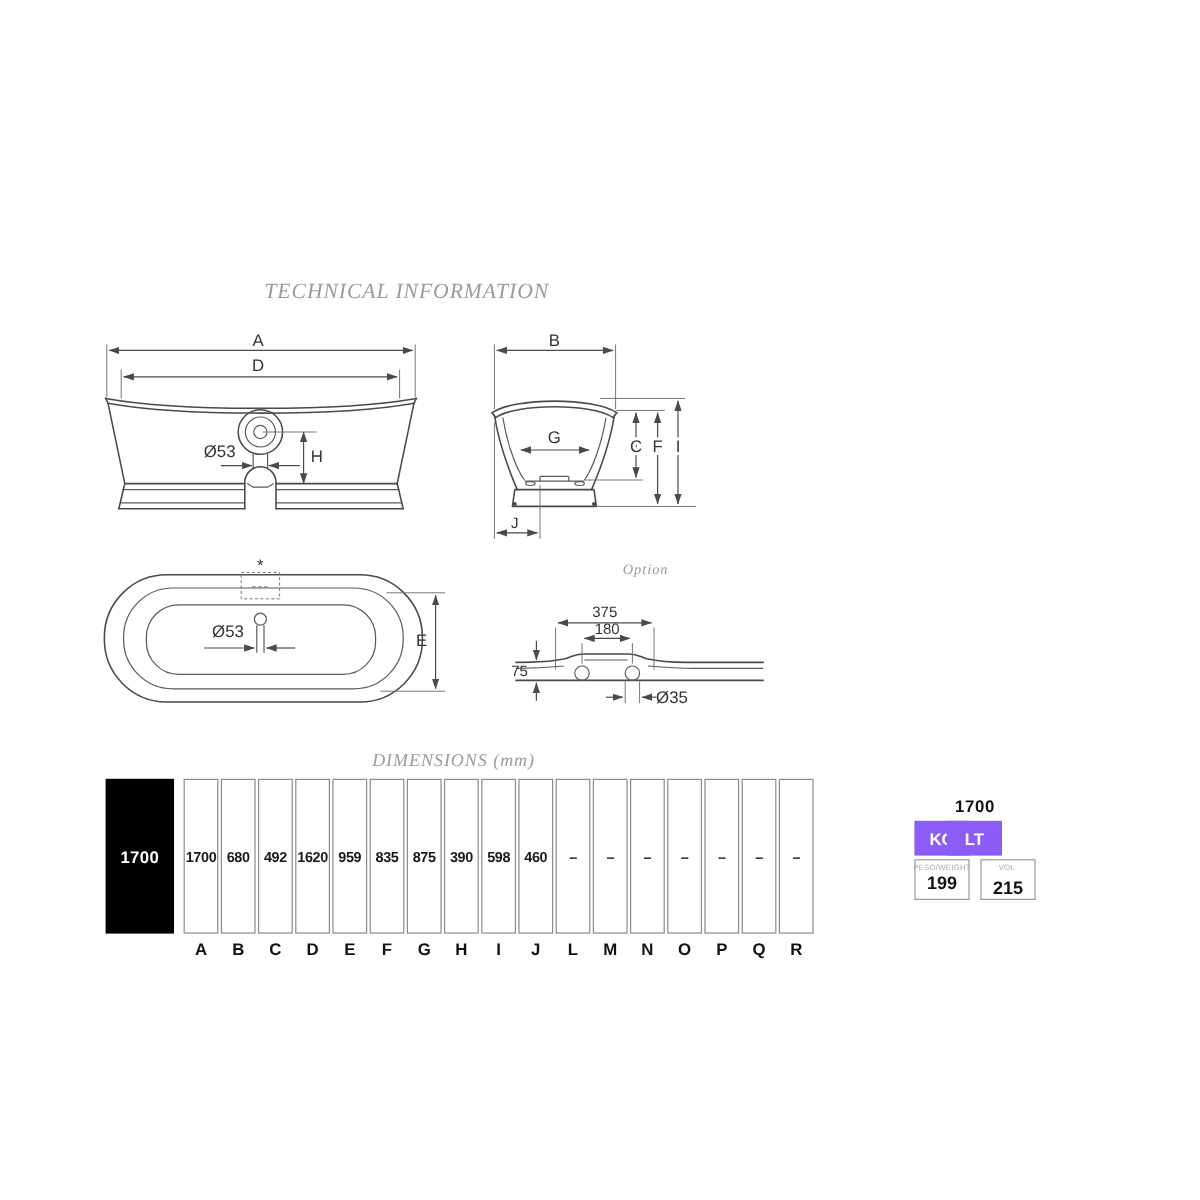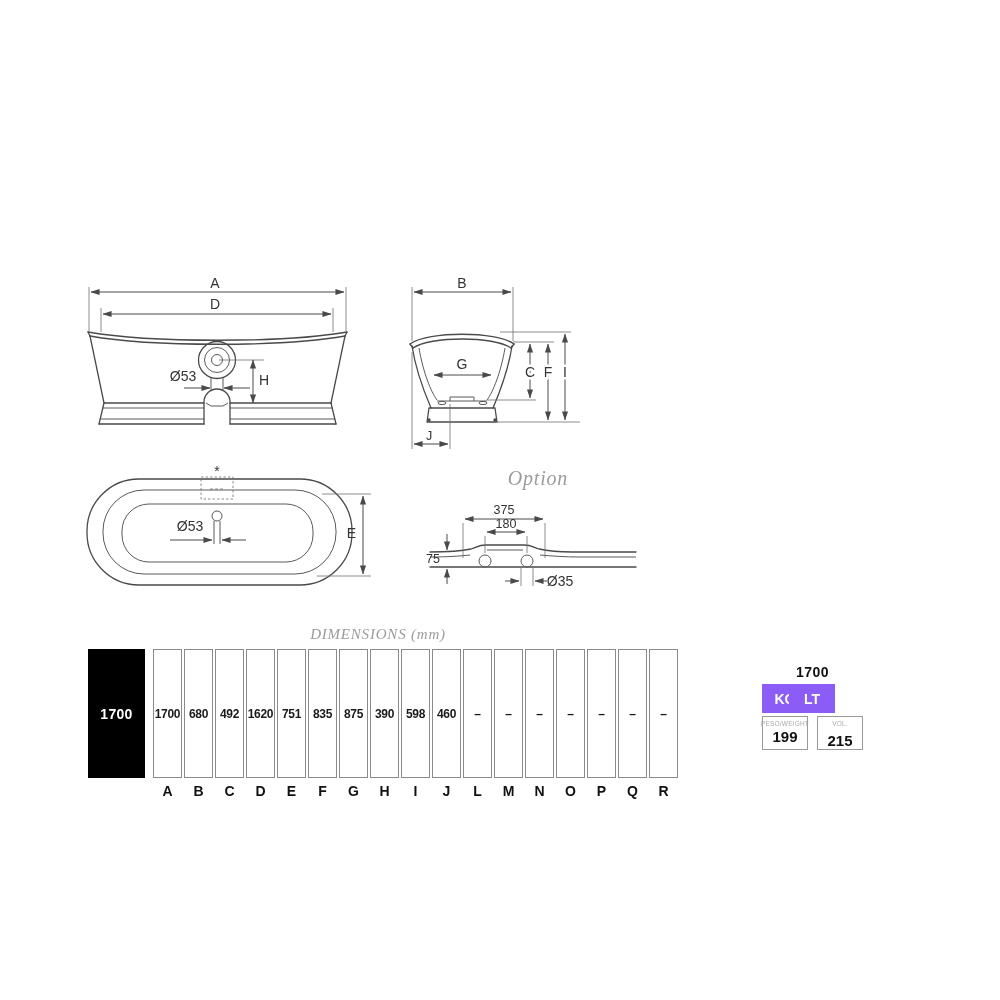--- a/index.html
+++ b/index.html
@@ -3,21 +3,21 @@
 <meta charset="utf-8">
 <style>
   * { margin:0; padding:0; box-sizing:border-box; }
   html,body { width:1000px; height:1000px; background:#ffffff; font-family:"Liberation Sans", sans-serif; }
   .page { position:relative; width:1000px; height:1000px; background:#fff; overflow:hidden; }
 
   .serif-title { position:absolute; font-family:"Liberation Serif", serif; font-style:italic;
                  color:#9b9b9b; text-align:center; letter-spacing:0.8px; }
   #main-title { left:189px; top:232px; width:300px; font-size:18px; }
   #dims-title { left:278px; top:626px; width:200px; font-size:15px; }
-  #option-title { left:488px; top:467px; width:100px; font-size:20px; }
+  #option-title { left:488px; top:467px; width:100px; font-size:12px; }
 
   svg { position:absolute; left:0; top:0; }
   .obj  { stroke:#4a4a4a; stroke-width:1.3; fill:none; stroke-linecap:round; }
   .obj2 { stroke:#5a5a5a; stroke-width:1; fill:none; }
   .dim  { stroke:#4a4a4a; stroke-width:1; fill:none; }
   .thin { stroke:#6f6f6f; stroke-width:0.8; fill:none; }
   .lbl  { font-family:"Liberation Sans", sans-serif; font-size:14px; fill:#333; }
   .lbl-sm { font-family:"Liberation Sans", sans-serif; font-size:12.5px; fill:#333; }
 
   
@@ -42,20 +42,21 @@
              display:flex; flex-direction:column; align-items:center; justify-content:flex-start; background:#fff; }
   #weight-box { left:762px; } #volume-box { left:817px;justify-content:space-between; }
   .val-box .tag { font-size:6.5px; color:#a9a9a9; margin-top:3px; letter-spacing:0.2px; white-space:nowrap; }
   .val-box .val { font-size:15px; font-weight:bold; color:#111; margin-top:1px; }
 </style>
 </head>
 <body>
 
 <div class="page">
 
+  <div id="main-title" class="serif-title">TECHNICAL INFORMATION</div>
   <div id="dims-title" class="serif-title">DIMENSIONS (mm)</div>
   <div id="option-title" class="serif-title">Option</div>
 
   <svg width="1000" height="1000" viewBox="0 0 1000 1000">
     <defs>
       <marker id="arr" viewBox="0 0 10 8" refX="9.5" refY="4" markerWidth="9" markerHeight="7.2" orient="auto-start-reverse">
         <path d="M0,0.6 L10,4 L0,7.4 Z" fill="#4a4a4a"></path>
       </marker>
     </defs>
 
@@ -200,21 +201,21 @@
     </g>
   </svg>
 
   <div class="model-box">1700</div>
 
   <div class="cells">
     <div class="cell">1700</div>
     <div class="cell">680</div>
     <div class="cell">492</div>
     <div class="cell">1620</div>
-    <div class="cell">751</div>
+    <div class="cell">959</div>
     <div class="cell">835</div>
     <div class="cell">875</div>
     <div class="cell">390</div>
     <div class="cell">598</div>
     <div class="cell">460</div>
     <div class="cell">–</div>
     <div class="cell">–</div>
     <div class="cell">–</div>
     <div class="cell">–</div>
     <div class="cell">–</div>

